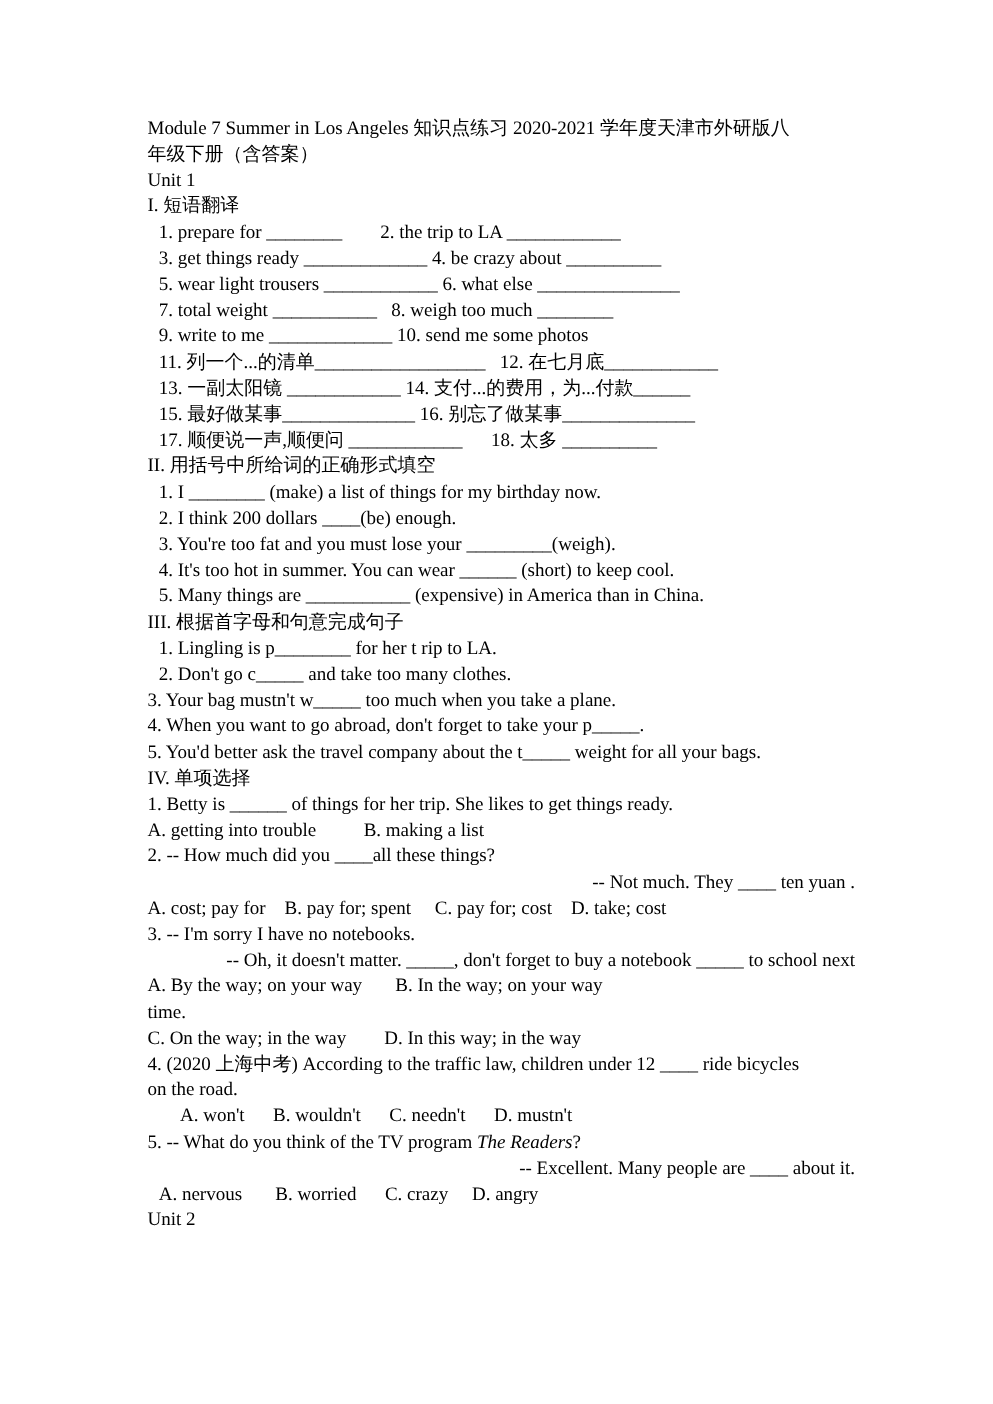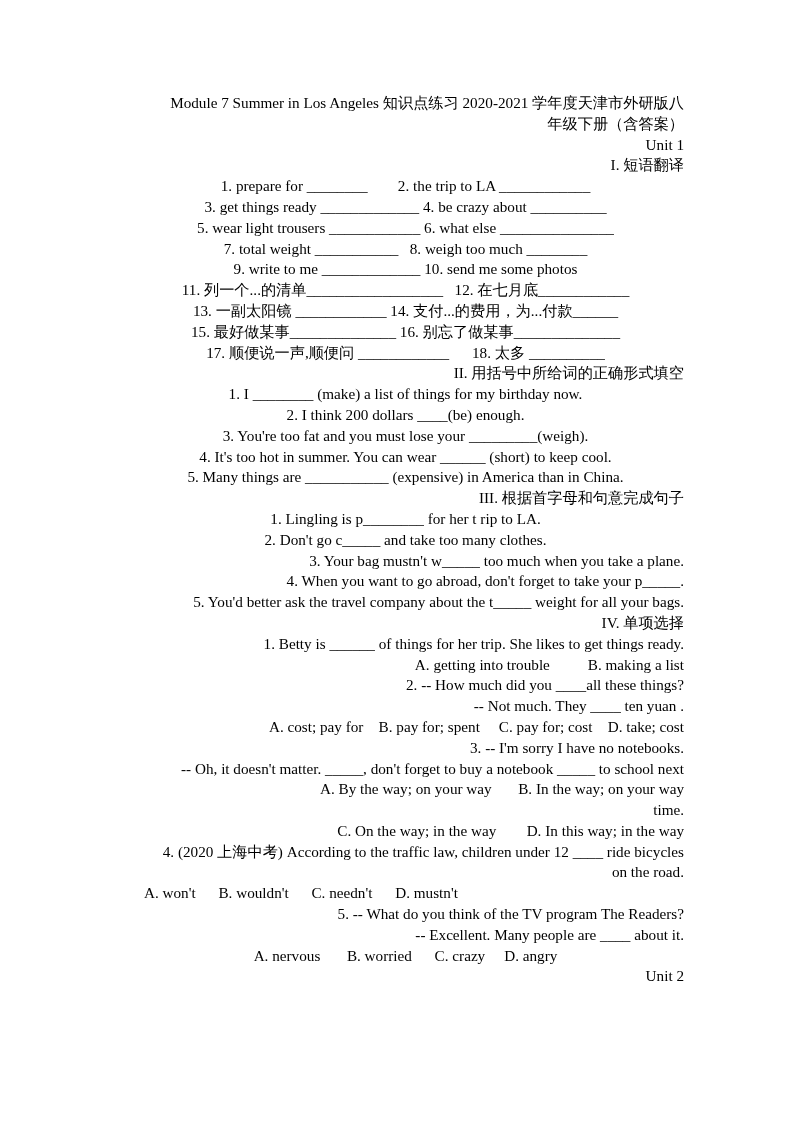--- a/index.html
+++ b/index.html
@@ -25,27 +25,27 @@
   .doc-body {
     font-size: 15.2px;
     line-height: 20.8px;
   }
   .line {
     white-space: pre-wrap;
     word-break: break-word;
     min-height: 20.8px;
   }
   
-  .ind0 { padding-left: 0; text-align: right; }
-  .ind1 { padding-left: 9px; text-align: center; }
+  .ind0 { padding-left: 0; }
+  .ind1 { padding-left: 9px; }
   .ind2 { padding-left: 18px; text-align: right; }
   .ind3 { padding-left: 26px; }
 
   .title-block .line { }
-  .ital { }
+  .ital { font-style: italic; }
 </style>
 </head>
 <body>
 
 <div class="page">
   <div class="doc-body">
 
     <div class="title-block">
       <div class="line ind0">Module 7 Summer in Los Angeles 知识点练习 2020-2021 学年度天津市外研版八</div>
       <div class="line ind0">年级下册（含答案）</div>

